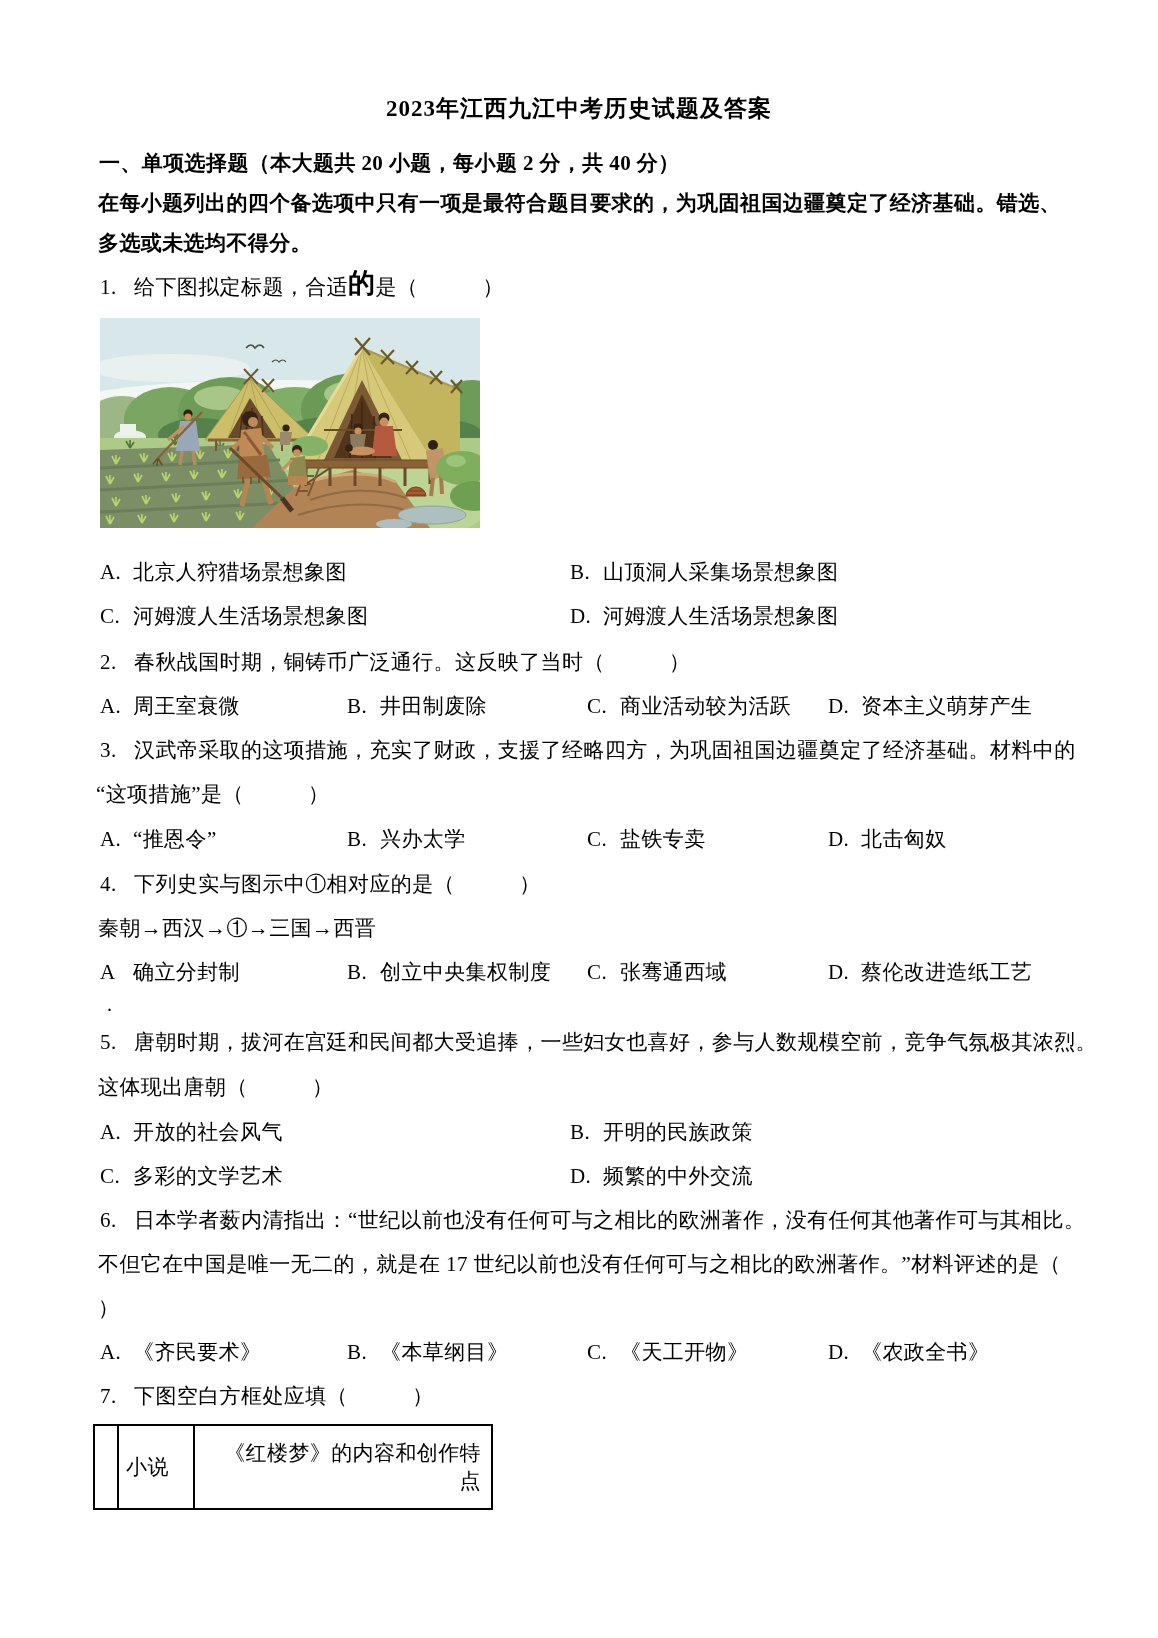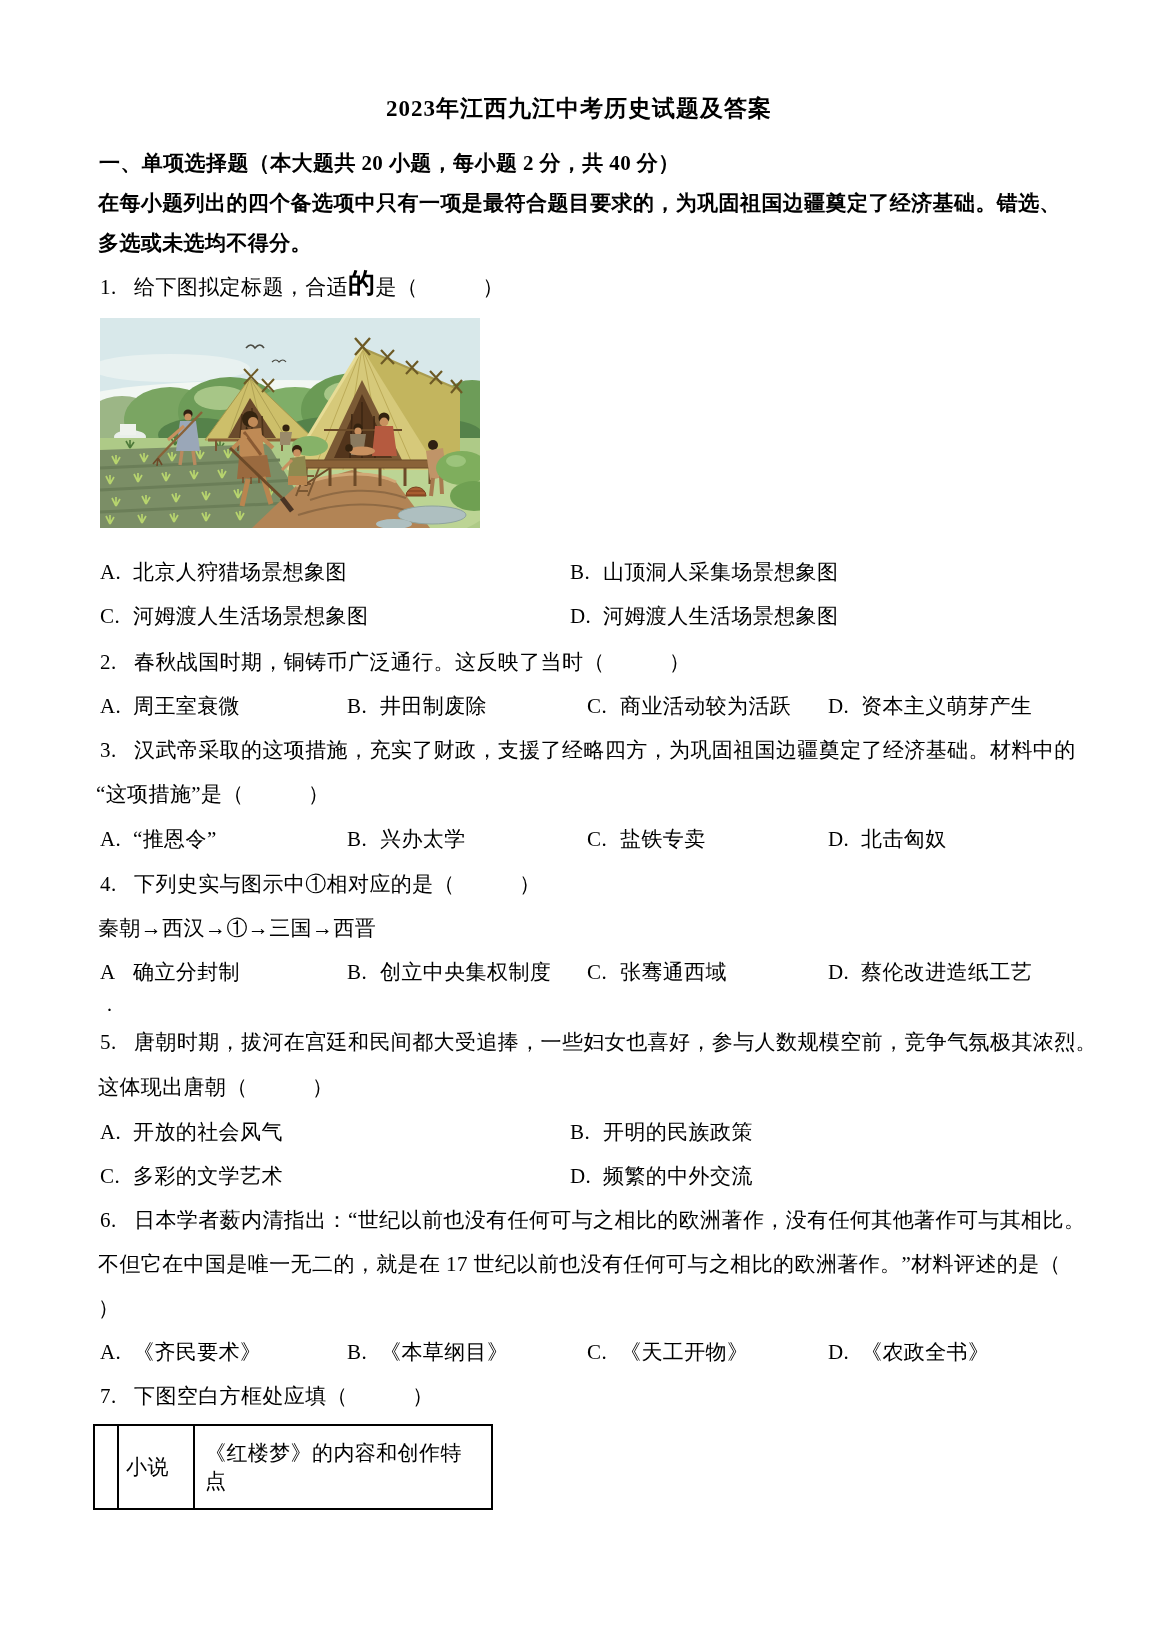--- a/index.html
+++ b/index.html
@@ -11,21 +11,21 @@
   .t{font-size:21px;letter-spacing:0.4px;line-height:1.15;}
   .b{font-weight:bold;}
   .title{font-size:23px;font-weight:bold;letter-spacing:1px;width:1158px;text-align:center;}
   .qnum{display:inline-block;width:34px;}
   .okey{display:inline-block;width:33px;}
   .emph{font-size:27px;font-weight:bold;position:relative;top:-2px;}
   .q7table{position:absolute;left:93px;top:1424px;border-collapse:collapse;}
   .q7table td{border:2px solid #000;height:58px;font-size:21px;letter-spacing:0.4px;vertical-align:middle;}
   .q7table td.blank{width:22px;padding:0;}
   .q7table td.cat{width:66px;padding-left:7px;}
-  .q7table td.desc{width:276px;text-align:left;padding:12px 10px;}
+  .q7table td.desc{width:276px;text-align:right;padding:12px 10px;}
 </style>
 </head>
 <body>
 
 <div>
 
   <div class="abs title" style="left:0;top:93px">2023年江西九江中考历史试题及答案</div>
   <div class="abs t b" style="left:99px;top:151px">一、单项选择题（本大题共 20 小题，每小题 2 分，共 40 分）</div>
   <div class="abs t b" style="left:98px;top:191px">在每小题列出的四个备选项中只有一项是最符合题目要求的，为巩固祖国边疆奠定了经济基础。错选、</div>
   <div class="abs t b" style="left:98px;top:231px">多选或未选均不得分。</div>

